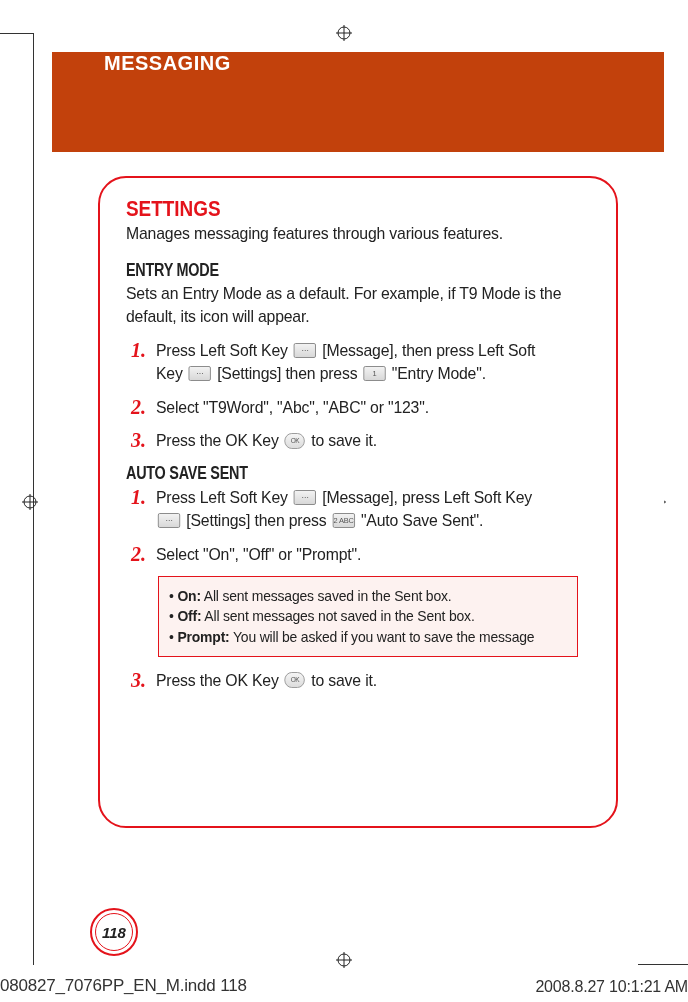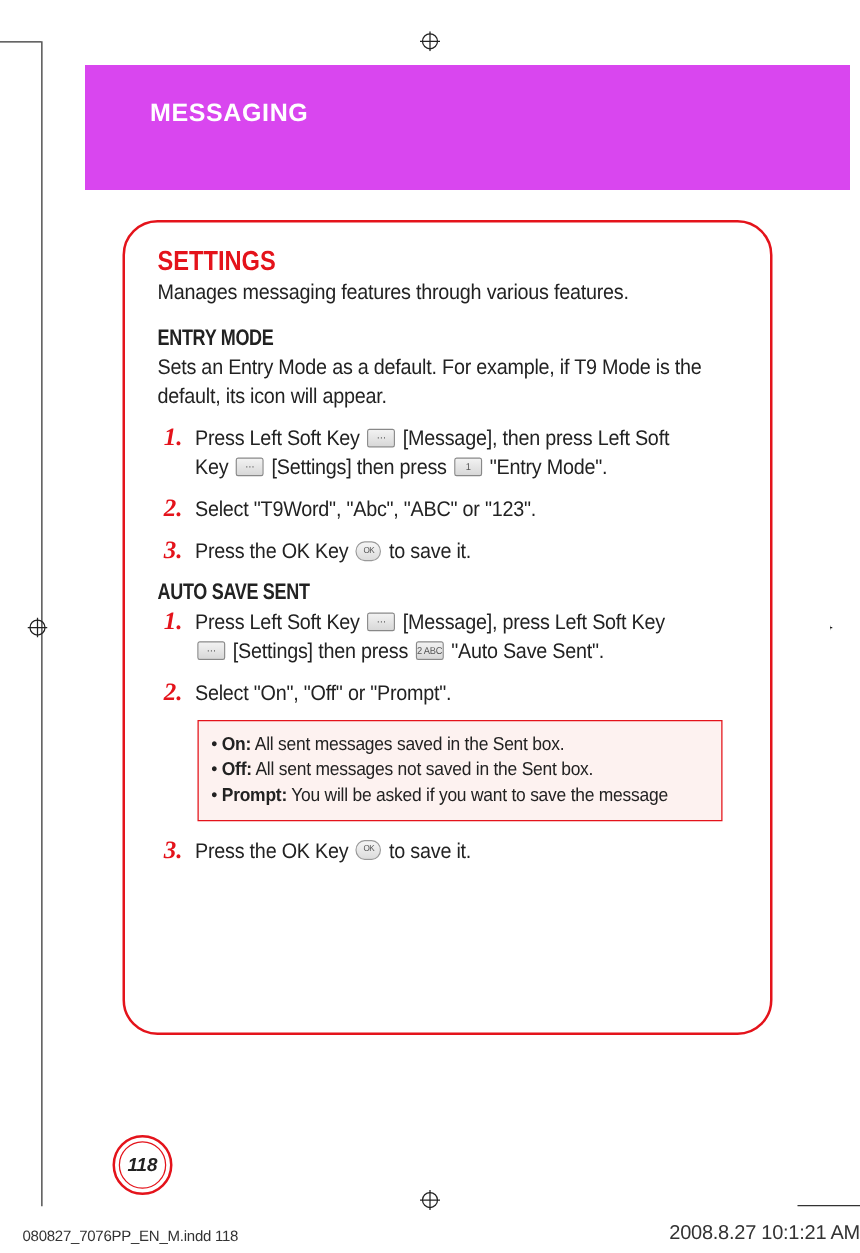--- a/index.html
+++ b/index.html
@@ -28,27 +28,26 @@
   .page {
     position: absolute;
     left: 52px;
     top: 52px;
     width: 612px;
     height: 886px;
     background: #fff;
   }
 
   .header-band {
-    background: #d946ef;
+    background: #c2410c;
     height: 100px;
     width: 100%;
     display: flex;
-    align-items: center;
+    align-items: flex-start;
     padding: 0 0 22px 52px;
-    margin-left: 16px;
   }
   .header-title {
     color: #fff;
     font-weight: 700;
     letter-spacing: 0.5px;
     font-size: 20px;
     font-stretch: condensed;
   }
 
   .content-box {
@@ -199,24 +198,23 @@
     font-weight: 700;
     font-style: italic;
     font-size: 15px;
     font-family: Arial, sans-serif;
   }
 
   .footer-left {
     position: absolute;
     left: 0;
     bottom: 6px;
-    font-size: 12px;
+    font-size: 17px;
     color: #333;
     letter-spacing: -0.2px;
-    margin-left: 18px;
   }
   .footer-right {
     position: absolute;
     right: 0;
     bottom: 6px;
     font-size: 16px;
     color: #333;
     letter-spacing: -0.2px;
   }
 </style>

